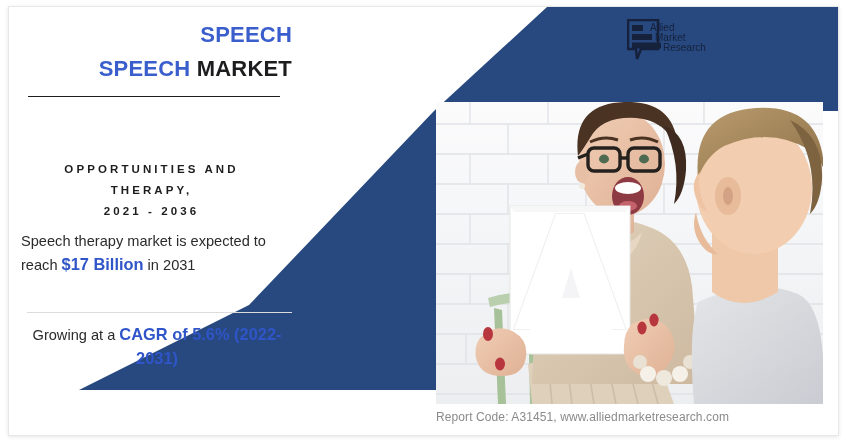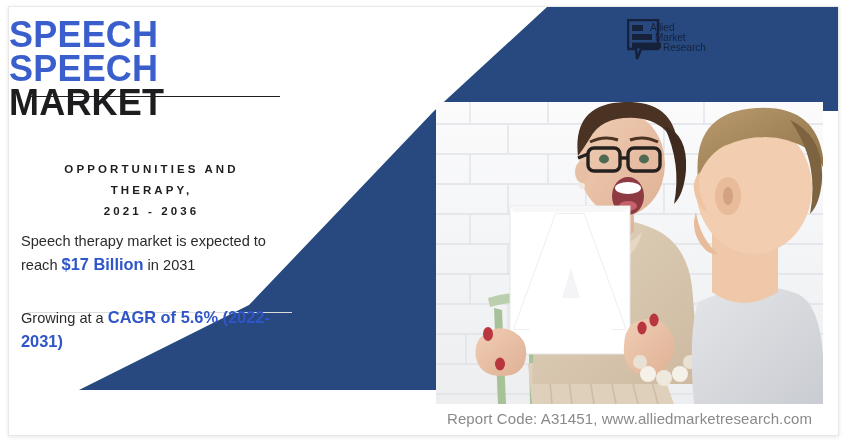--- a/index.html
+++ b/index.html
@@ -49,22 +49,22 @@
     width: 285px;
     height: 428px;
     padding: 0;
   }
 
   #title {
     position: absolute;
     left: 0;
     top: 11px;
     width: 283px;
-    text-align: left;
-    font-size: 36px;
+    text-align: right;
+    font-size: 22px;
     font-weight: bold;
     line-height: 34px;
     letter-spacing: 0.2px;
   }
   #title .hl { color: #3a5fcd; }
   #title .dk { color: #1d1d1f; }
 
   #title-rule {
     position: absolute;
     left: 19px;
@@ -105,23 +105,23 @@
     left: 18px;
     top: 305px;
     width: 265px;
     height: 0;
     border-top: 1px solid #dcdcdc;
   }
 
   #stat2 {
     position: absolute;
     left: 12px;
-    top: 299px;
+    top: 316px;
     width: 272px;
-    text-align: left;
+    text-align: center;
     font-size: 14.6px;
     color: #2b2b2b;
     line-height: 22.5px;
   }
   #stat2 .big { color: #2f55c8; font-weight: bold; font-size: 16.4px; }
 
   
   #logo {
     position: absolute;
     left: 627px;
@@ -139,22 +139,22 @@
     height: 302px;
     overflow: hidden;
     background: #f3f3f5;
   }
 
   #footer {
     position: absolute;
     left: 436px;
     top: 410px;
     width: 387px;
-    text-align: center;
-    font-size: 15px;
+    text-align: left;
+    font-size: 12px;
     color: #8a8a8a;
     letter-spacing: 0.1px;
   }
 </style>
 </head>
 <body>
 
 <div id="card">
 
   <div id="frame"></div>

